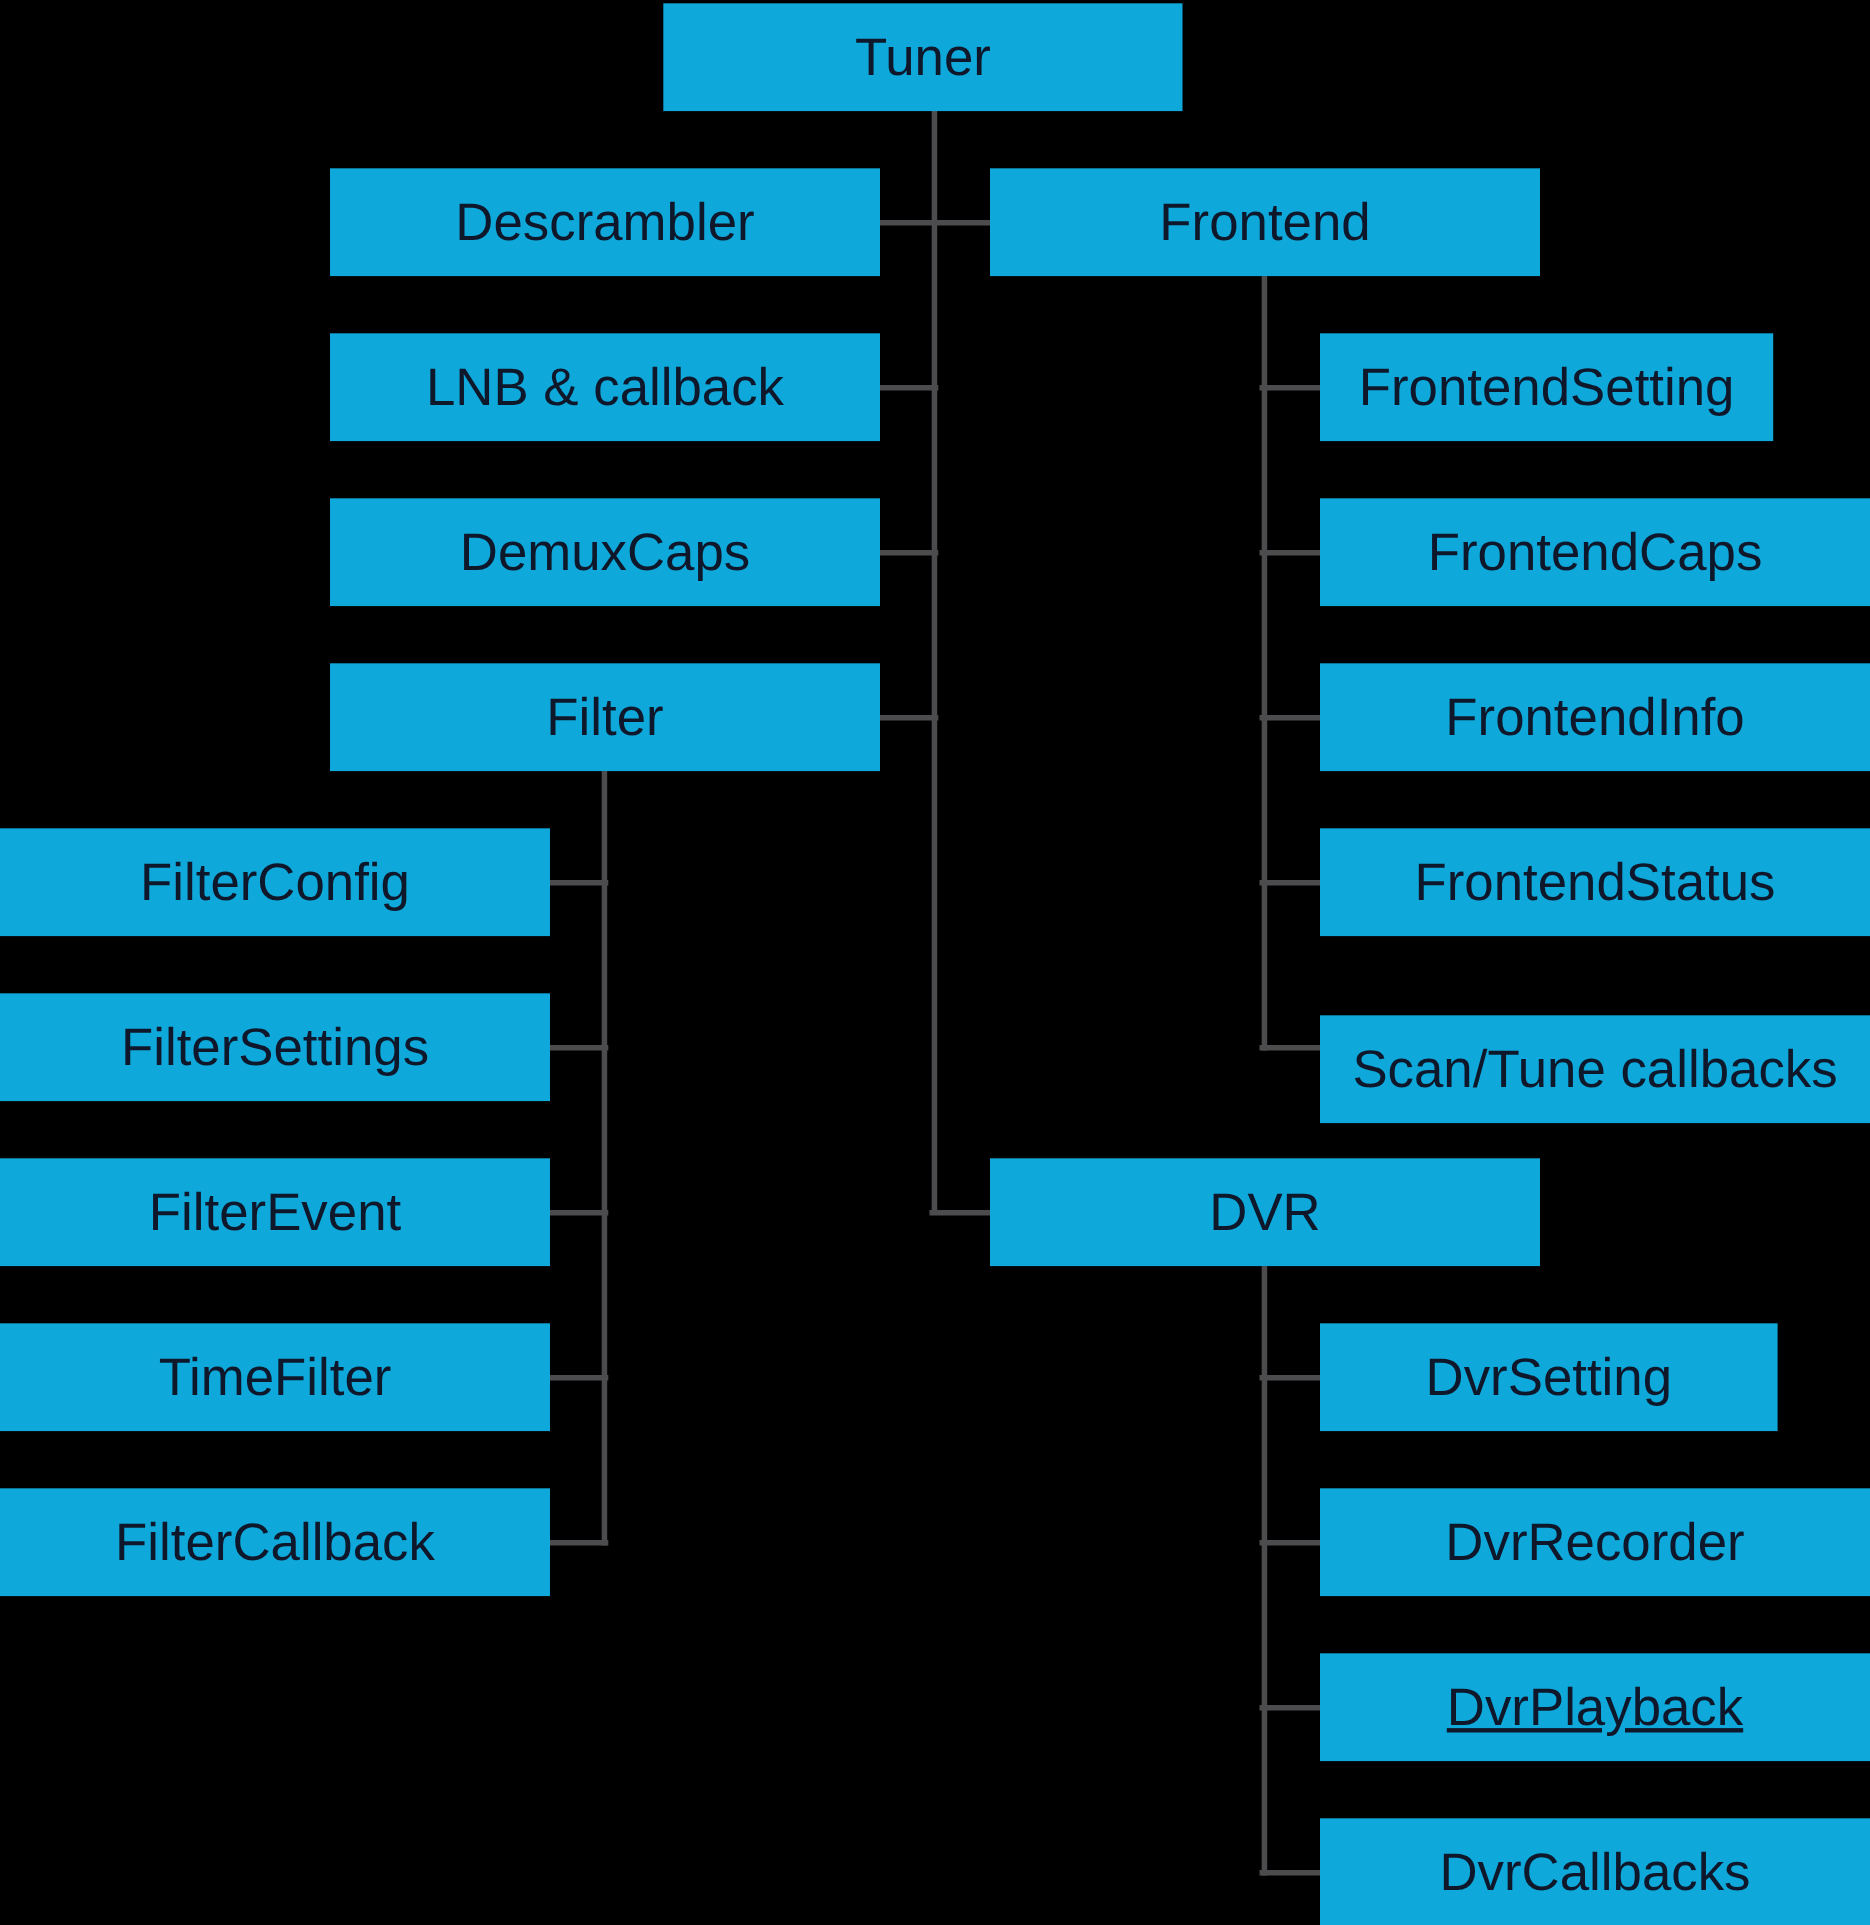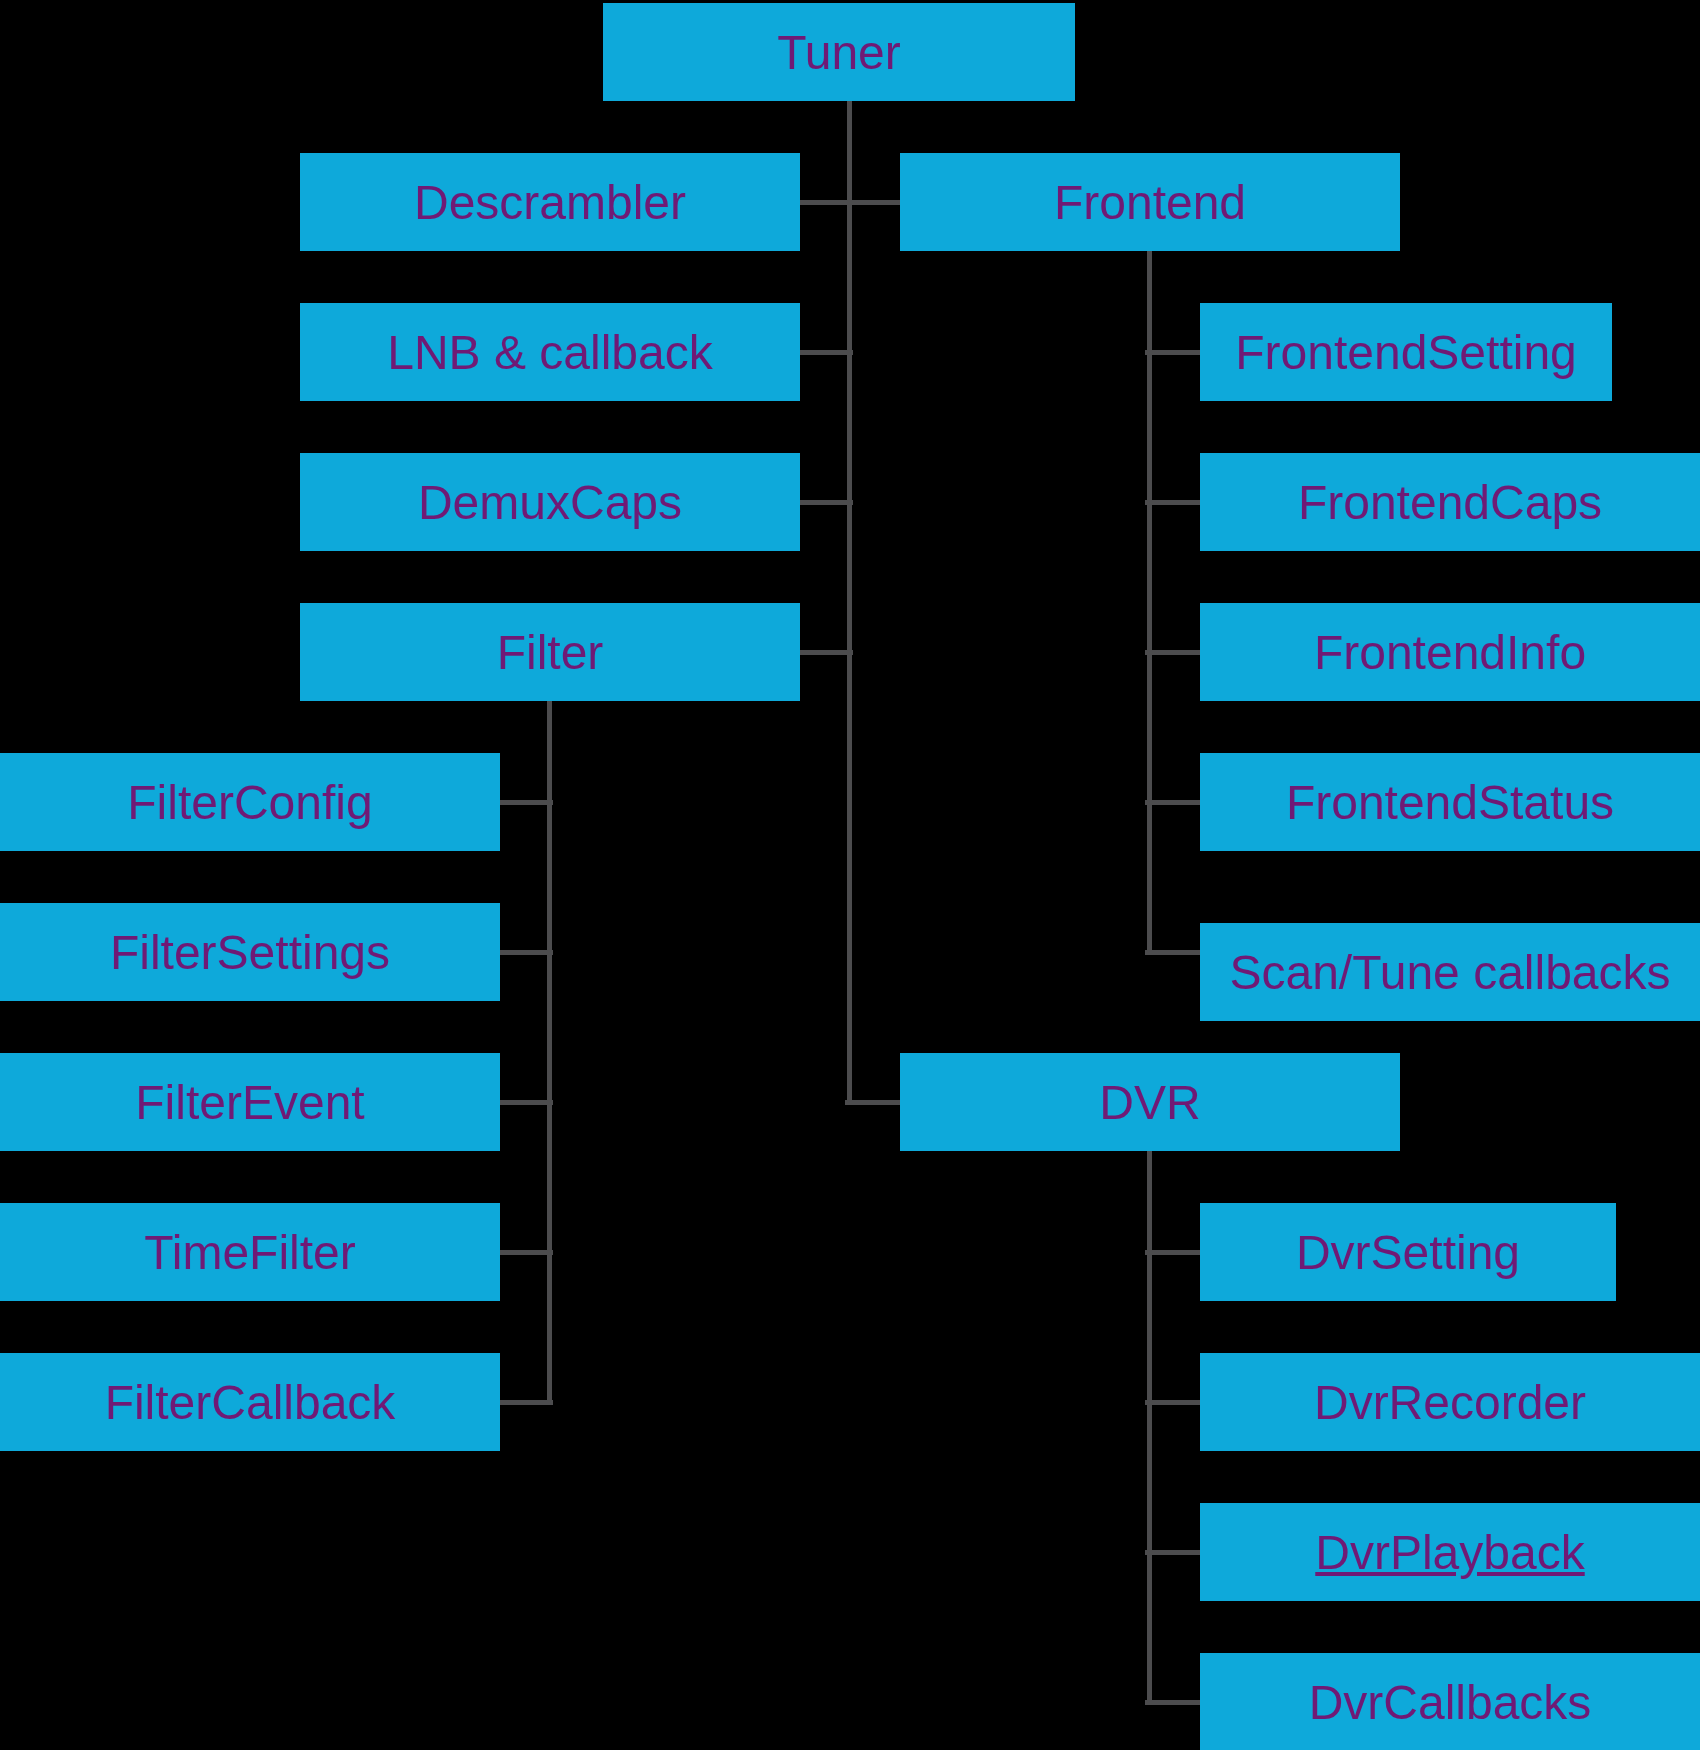--- a/index.html
+++ b/index.html
@@ -12,21 +12,21 @@
     width: 1700px;
     height: 1750px;
     background: #000000;
     overflow: hidden;
     font-family: "Liberation Sans", "DejaVu Sans", sans-serif;
   }
   .node {
     position: absolute;
     height: 98px;
     background: #0EA9DA;
-    color: #701a75;
+    color: #0f172a;
     font-size: 48px;
     font-weight: 400;
     display: flex;
     align-items: center;
     justify-content: center;
     white-space: nowrap;
   }
   .conn {
     position: absolute;
     background: #4C4C4E;

